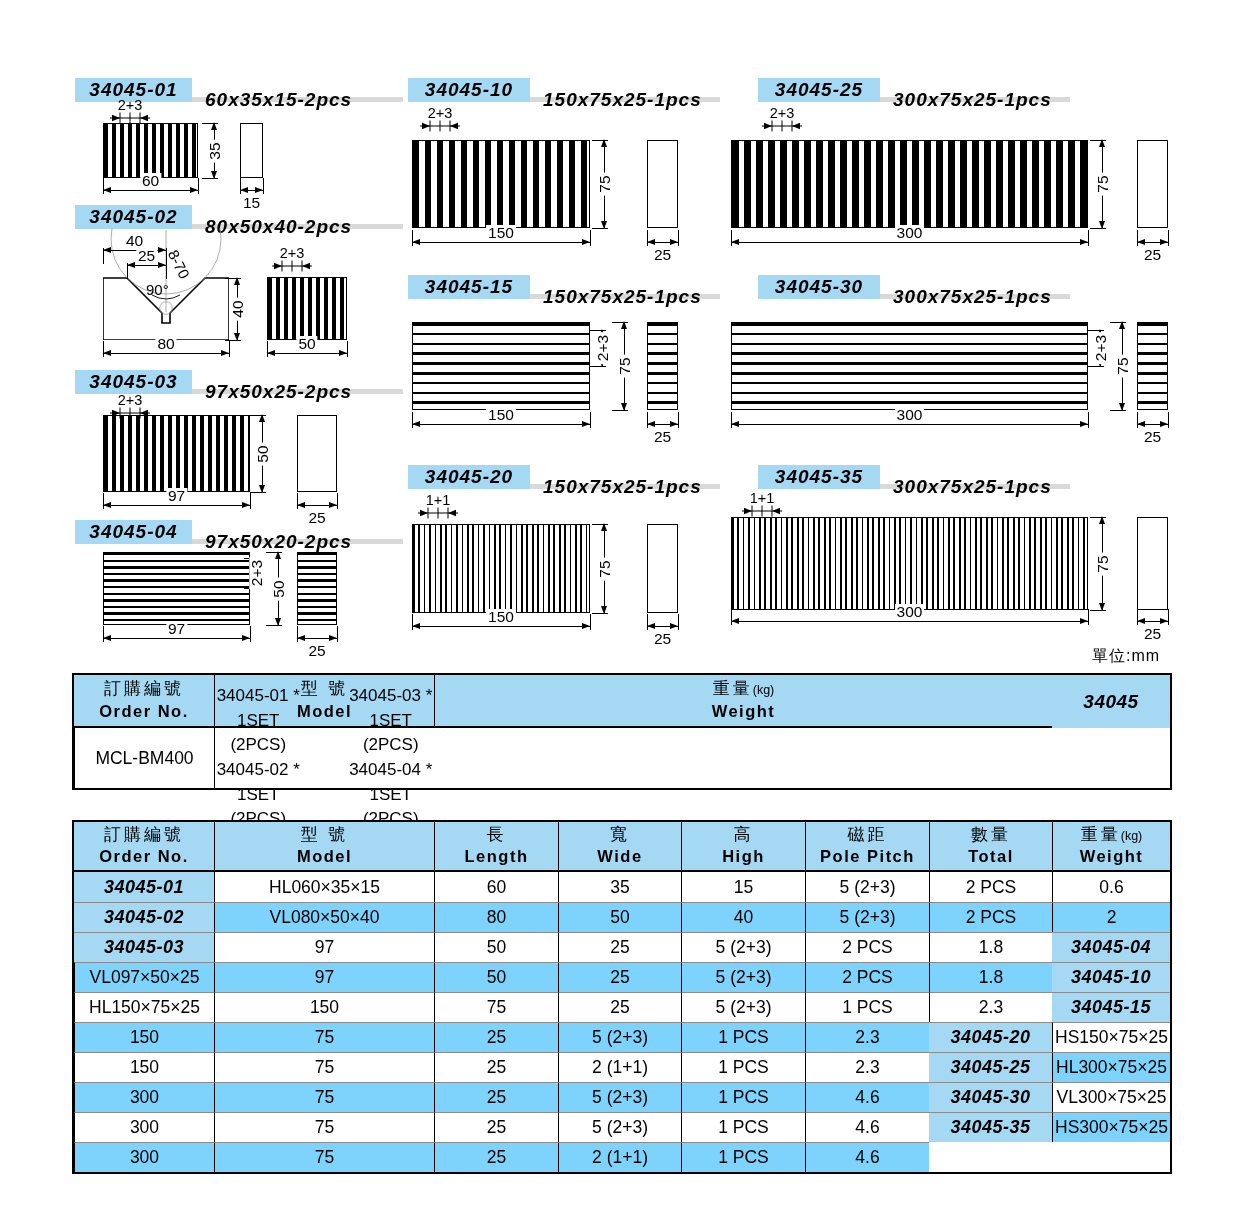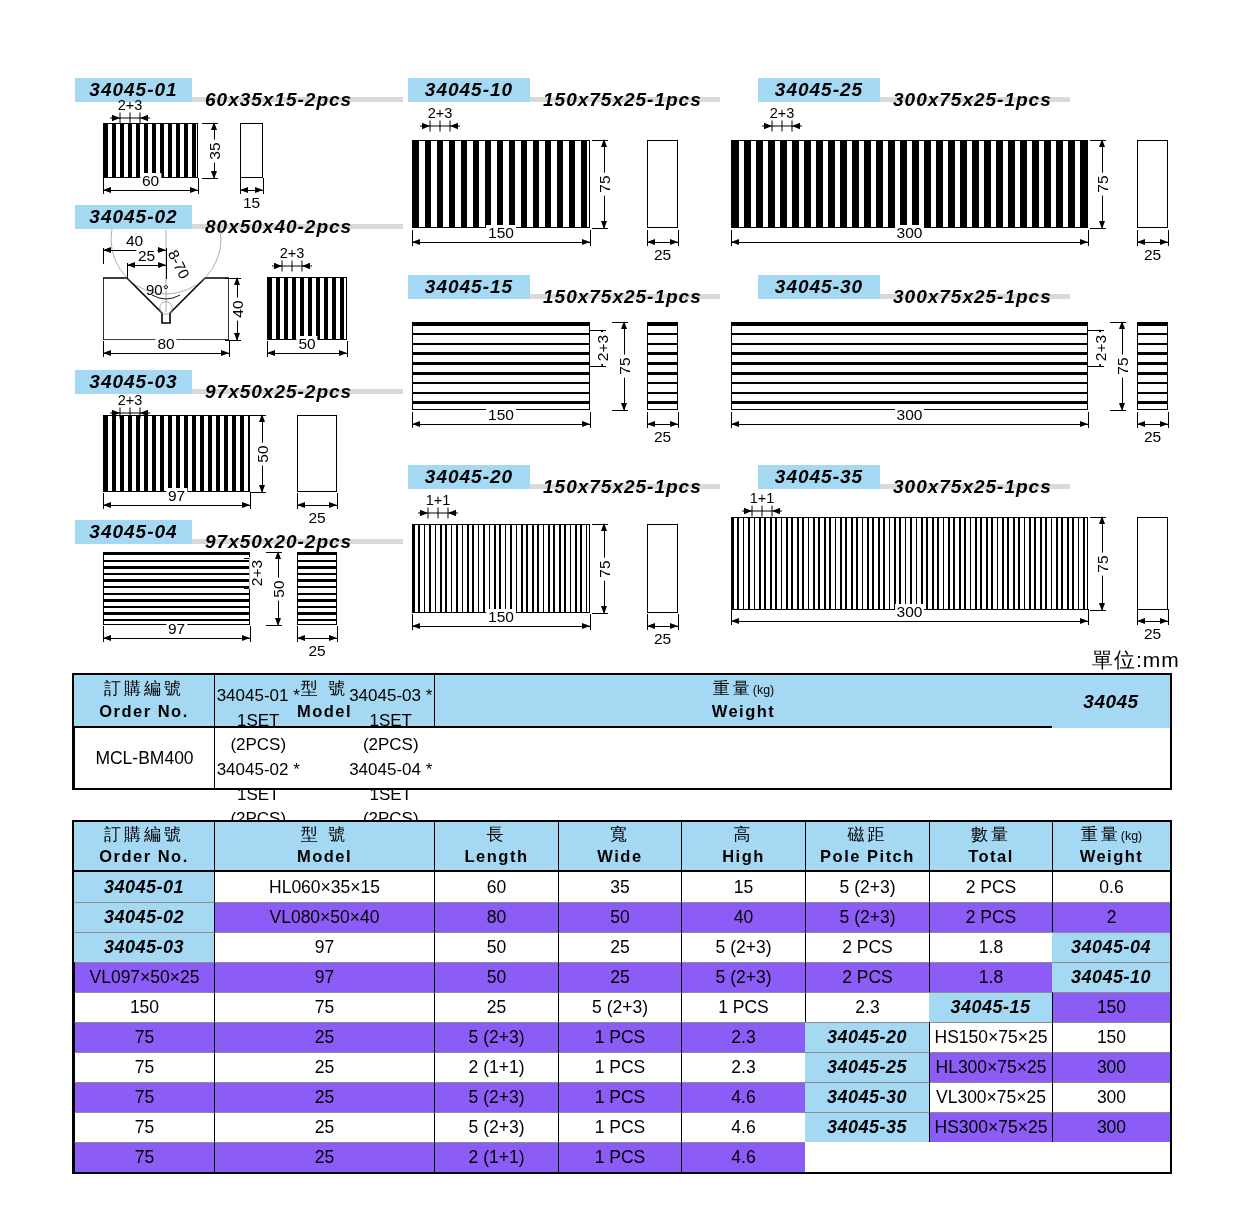--- a/index.html
+++ b/index.html
@@ -38,36 +38,36 @@
   .dim-v .at{position:absolute;top:-1px;left:-4.1px;width:0;height:0;
              border:3.4px solid transparent;border-top:0;border-bottom:8.5px solid #000;}
   .dim-v .ab{position:absolute;bottom:-1px;left:-4.1px;width:0;height:0;
              border:3.4px solid transparent;border-bottom:0;border-top:8.5px solid #000;}
   .dlabv{position:absolute;top:50%;left:50%;transform:translate(-50%,-50%) rotate(-90deg);
          font-size:15.5px;background:#fff;padding:0 3px;white-space:nowrap;line-height:1;}
   .pw{position:absolute;width:40px;text-align:center;font-size:14.5px;line-height:14px;}
   .pw svg{display:block;margin:0 auto;}
   .ftxt{position:absolute;font-size:15px;white-space:nowrap;transform-origin:left top;}
   
-  .unit-note{position:absolute;left:1092px;top:646px;font-size:21px;letter-spacing:1px;}
+  .unit-note{position:absolute;left:1092px;top:646px;font-size:16px;letter-spacing:1px;}
   
   .t{position:absolute;display:grid;border:2.5px solid #000;background:#fff;box-sizing:content-box;}
   .cell{display:flex;flex-direction:column;align-items:center;justify-content:center;
         box-sizing:border-box;text-align:center;}
   .cell.bl{border-left:1.5px solid #000;}
   .cell.hb{border-bottom:2px solid #000;}
   .cell.gt{border-top:1px solid #8c8c8c;}
   .hc{background:#a5d8f3;}
   .hc .zh{font-size:17px;letter-spacing:3px;line-height:1.2;}
   .hc .zh .sub{font-size:12.5px;letter-spacing:0;}
   .hc .en{font-weight:bold;font-size:16.5px;letter-spacing:1.5px;line-height:1.2;margin-top:2px;}
   .oc{background:#a5d8f3;font-style:italic;font-weight:bold;font-size:18px;letter-spacing:0.5px;
       flex-direction:row;}
   .dc{font-size:17.5px;flex-direction:row;}
-  .alt{background:#8b5cf6;}
+  .alt{background:#7dd3fc;}
   .spec-line{display:flex;gap:46px;justify-content:center;font-size:17px;line-height:1.45;}
   .big-order{font-size:19px;}
 </style>
 </head>
 <body>
 
 <div class="page">
   <div id="figures">
       <div class="fig-label" style="left: 75px; top: 78px;">
         <span class="badge-code" style="width: 117px;">34045-01</span>
@@ -529,20 +529,21 @@
         <div class="cell dc bl gt">1.8</div>
         <div class="cell oc gt">34045-04</div>
         <div class="cell dc alt bl gt">VL097×50×25</div>
         <div class="cell dc alt bl gt">97</div>
         <div class="cell dc alt bl gt">50</div>
         <div class="cell dc alt bl gt">25</div>
         <div class="cell dc alt bl gt">5 (2+3)</div>
         <div class="cell dc alt bl gt">2 PCS</div>
         <div class="cell dc alt bl gt">1.8</div>
         <div class="cell oc gt">34045-10</div>
+        <div class="cell dc bl gt">HL150×75×25</div>
         <div class="cell dc bl gt">150</div>
         <div class="cell dc bl gt">75</div>
         <div class="cell dc bl gt">25</div>
         <div class="cell dc bl gt">5 (2+3)</div>
         <div class="cell dc bl gt">1 PCS</div>
         <div class="cell dc bl gt">2.3</div>
         <div class="cell oc gt">34045-15</div>
         <div class="cell dc alt bl gt">150</div>
         <div class="cell dc alt bl gt">75</div>
         <div class="cell dc alt bl gt">25</div>

